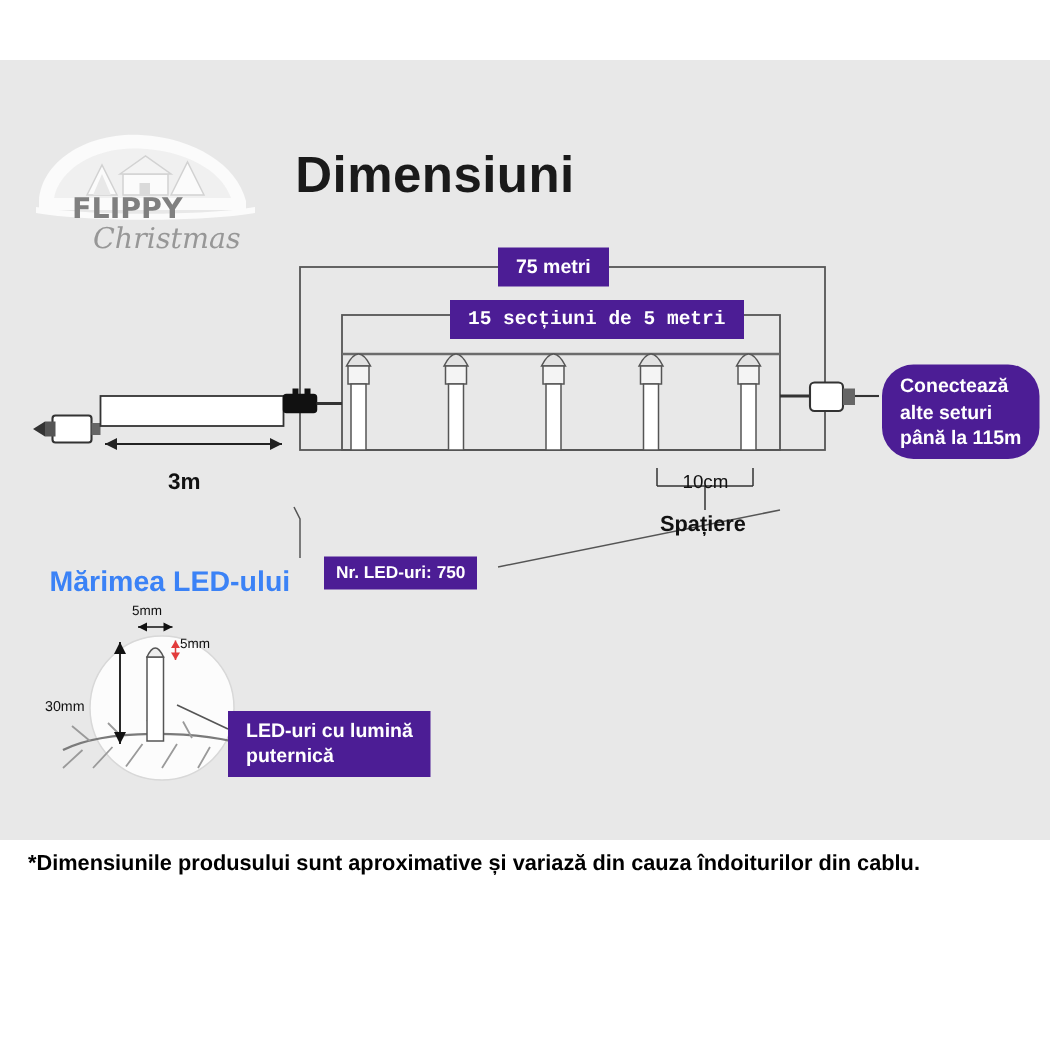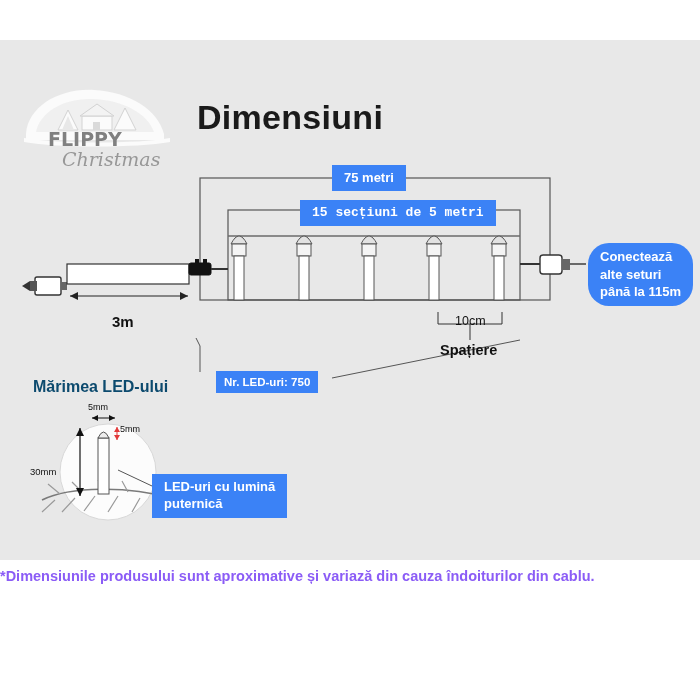--- a/index.html
+++ b/index.html
@@ -63,21 +63,21 @@
     top: 66px;
     font-size: 19px;
     color: #8a8a8a;
     font-style: italic;
     font-family: "DejaVu Serif", serif;
     margin-left: 28px;
   }
   
   .chip {
     position: absolute;
-    background: #3b82f6;
+    background: #4c1d95;
     color: #ffffff;
     font-size: 13px;
     font-weight: bold;
     padding: 5px 12px;
     white-space: nowrap;
     text-align: center;
     line-height: 1.25;
   }
   .chip.small { font-size: 11.5px; font-weight: bold; padding: 4px 8px; }
   .chip.multi { font-weight: bold; text-align: left; }
@@ -95,32 +95,32 @@
     top: 0;
     width: 700px;
     height: 700px;
     pointer-events: none;
   }
   .footnote {
     position: absolute;
     left: 0;
     top: 568px;
     width: 632px;
-    text-align: left;
+    text-align: center;
     font-size: 14.5px;
     font-weight: bold;
-    color: #8b5cf6;
+    color: #000000;
   }
   .section-title {
     position: absolute;
     left: 33px;
     top: 378px;
-    font-size: 16px;
-    font-weight: bold;
-    color: #0c4a6e;
+    font-size: 19px;
+    font-weight: bold;
+    color: #3b82f6;
   }
 </style>
 </head>
 <body>
 
 <div id="stage">
 
   <div class="panel"></div>
 
   <div class="logo">

